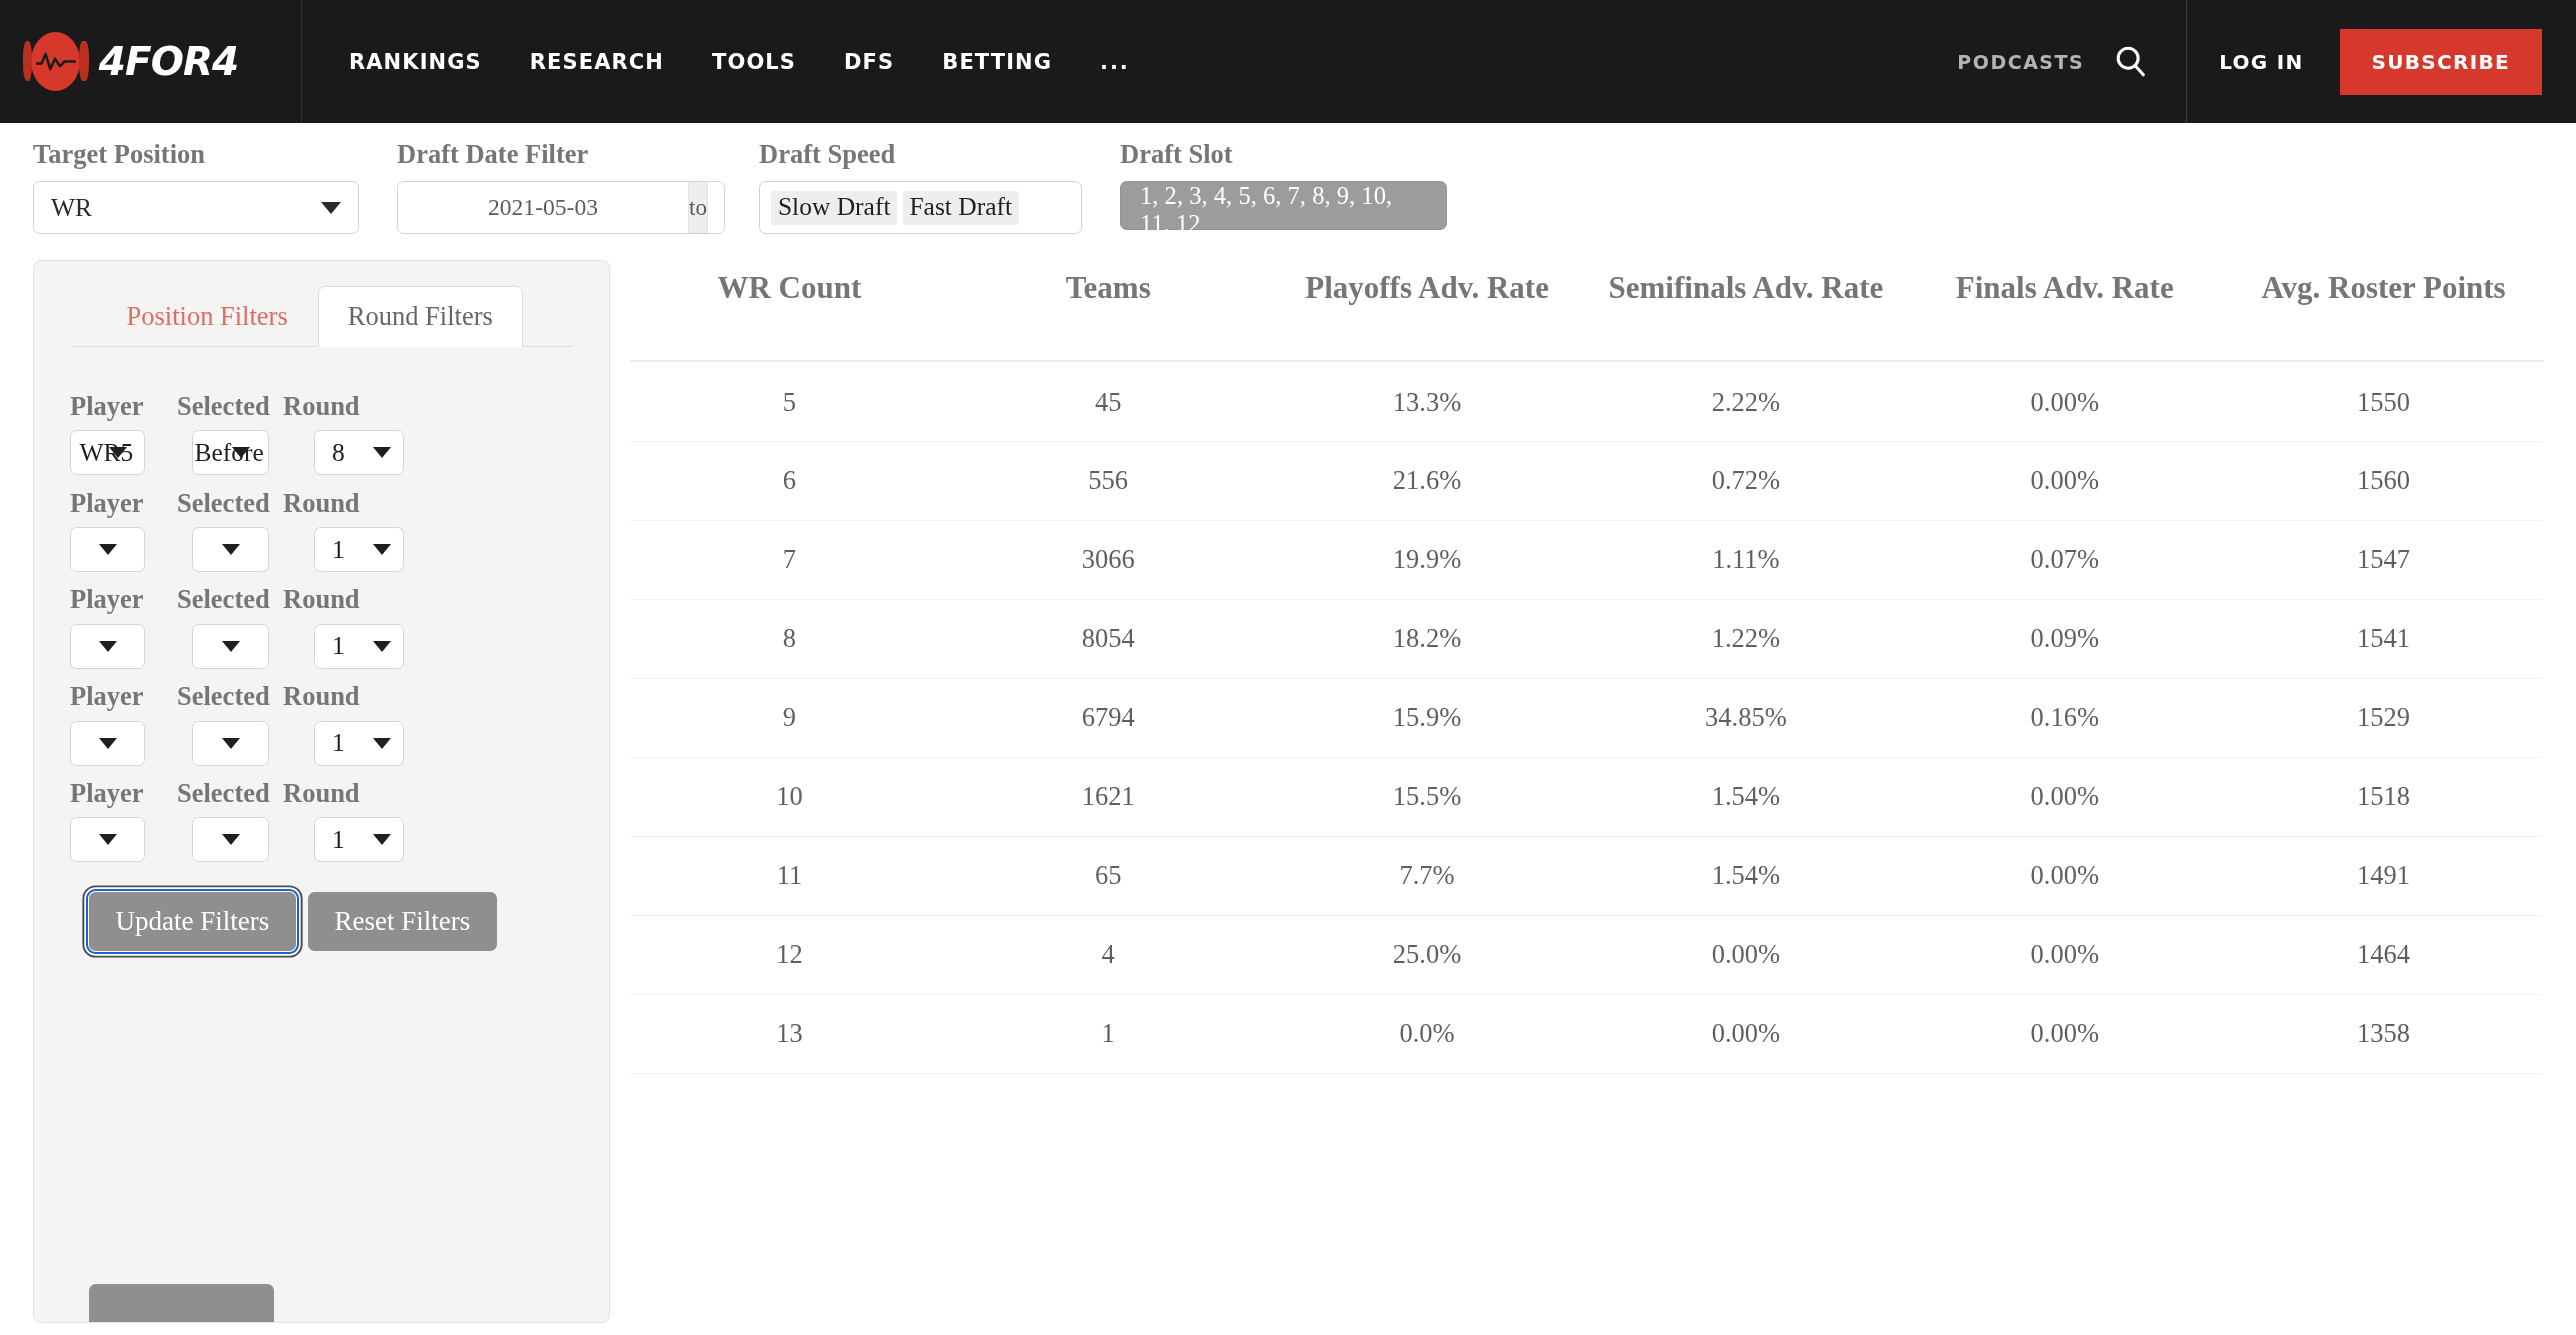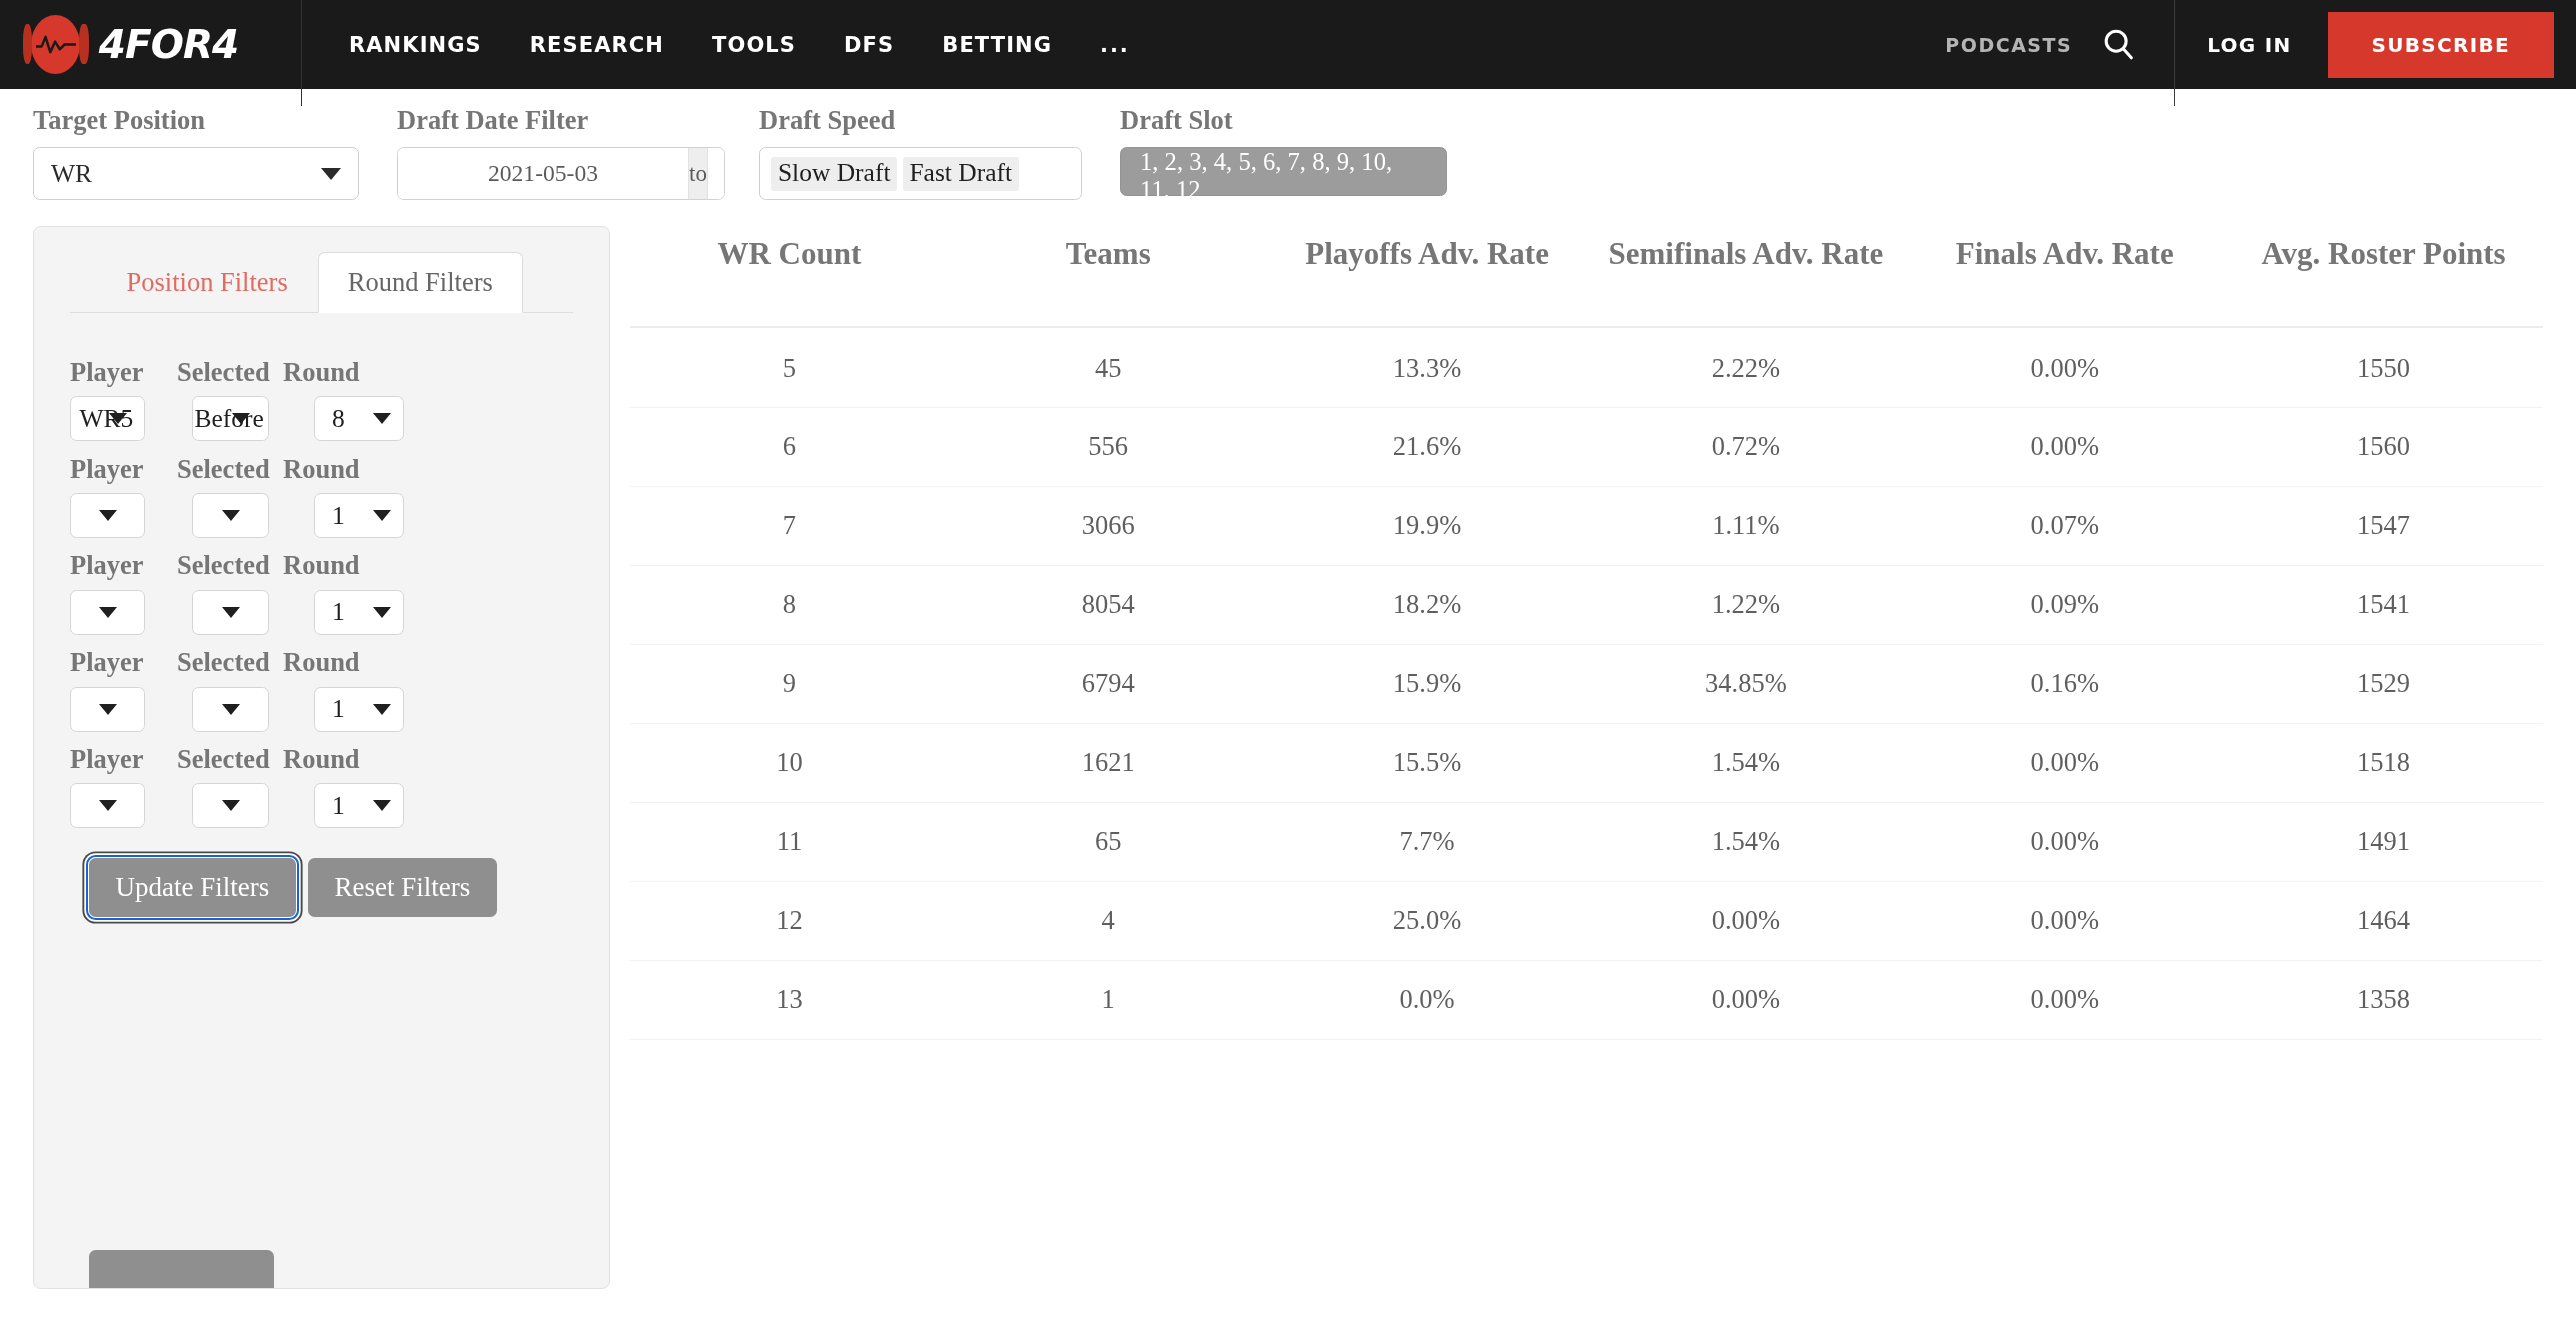--- a/index.html
+++ b/index.html
@@ -6,21 +6,21 @@
   html, body {
     width: 2576px;
     height: 1335px;
     overflow: hidden;
     background: #ffffff;
     font-family: "Liberation Serif", "DejaVu Serif", serif;
   }
 
   
   .navbar {
-    height: 89px;
+    height: 123px;
     background: #1a1a1a;
     display: flex;
     align-items: center;
     position: relative;
   }
   .brand-block {
     width: 302px;
     height: 123px;
     display: flex;
     align-items: center;
@@ -128,23 +128,23 @@
     margin-right: 36px;
   }
   .subscribe-btn {
     background: #d6382b;
     color: #ffffff;
     font-family: "DejaVu Sans", sans-serif;
     font-weight: bold;
     font-size: 20px;
     letter-spacing: 1.3px;
     border: none;
-    padding: 21px 44px;
-    cursor: pointer;
-    margin-right: 22px;
+    padding: 21px 32px;
+    cursor: pointer;
+    margin-right: 34px;
   }
 
   
   .filterbar {
     position: relative;
     height: 137px;
     padding-top: 16px;
   }
   .filter-group { position: absolute; }
   .filter-label {

